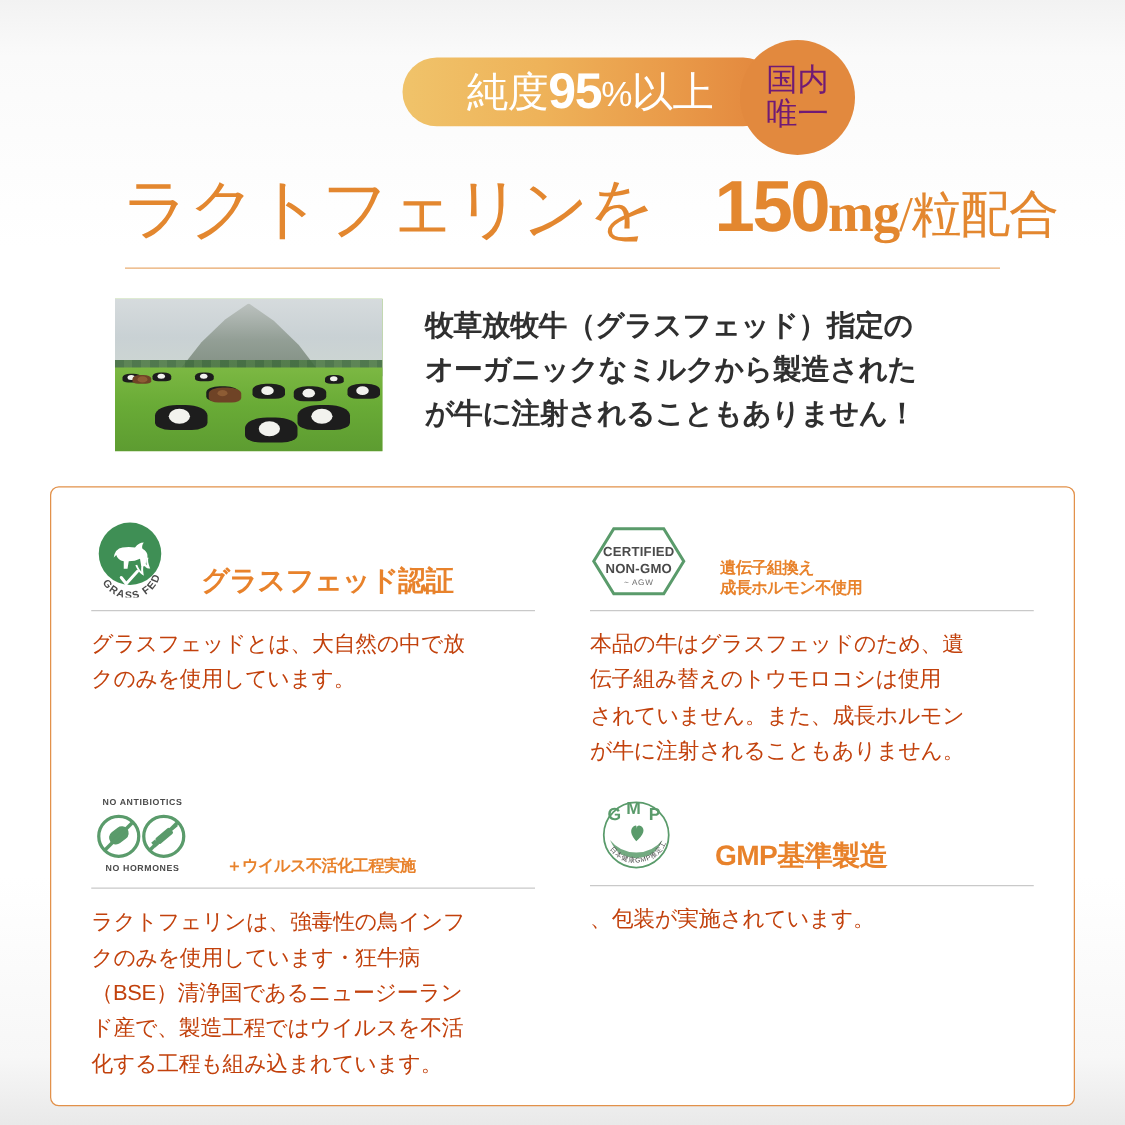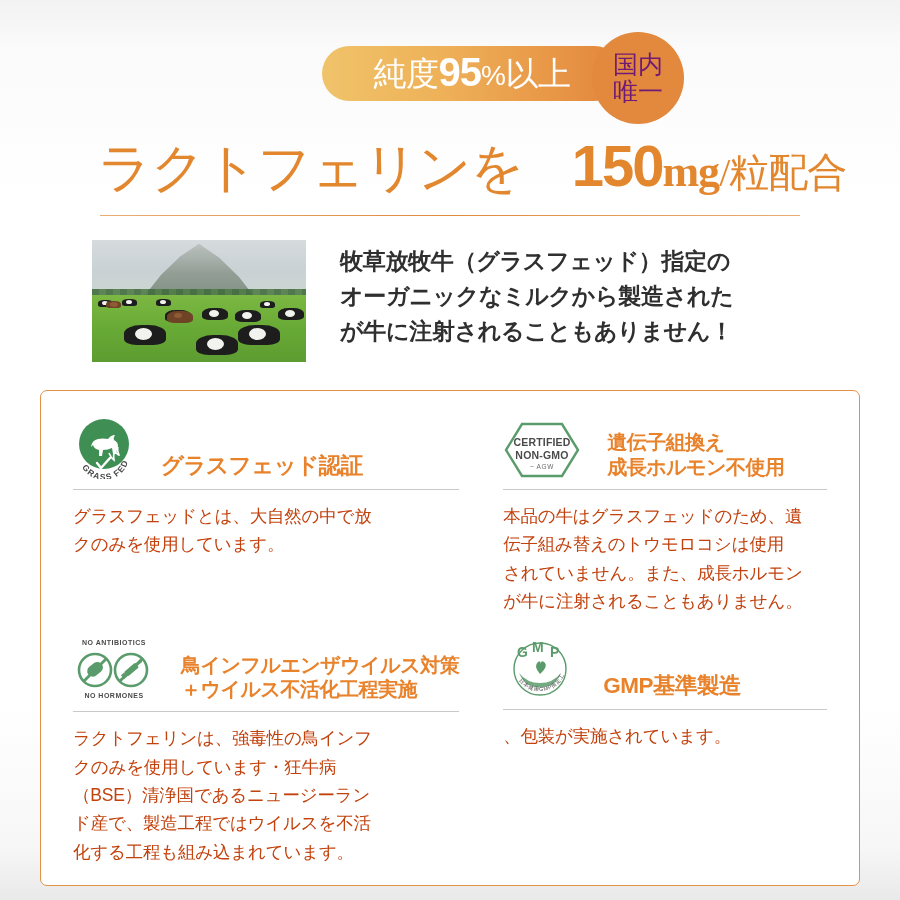--- a/index.html
+++ b/index.html
@@ -207,21 +207,21 @@
   .badge { flex:0 0 auto; }
 
   .feat-title {
     color:#e8822b;
     font-weight:700;
     font-size:22.5px;
     line-height:1.22;
     letter-spacing:-0.5px;
     white-space:nowrap;
   }
-  .feat-title.small { font-size:20px; }
+  .feat-title.small { font-size:13px; }
 
   .feat-divider {
     height:1px;
     background:#c9c9c9;
     margin:10px 0 12px 0;
   }
 
   .feat-body {
     font-size:17.5px;
     line-height:1.62;
@@ -355,21 +355,20 @@
             <g transform="rotate(-40 58 33)">
               <rect x="51" y="30" width="15" height="6" rx="1.6" fill="#5a9b6b"></rect>
               <rect x="66" y="32" width="6" height="2" fill="#5a9b6b"></rect>
               <rect x="47" y="30.5" width="4" height="5" fill="#5a9b6b"></rect>
             </g>
             <line x1="47" y1="44" x2="69" y2="22" stroke="#5a9b6b" stroke-width="2.8"></line>
             <text x="41" y="61" text-anchor="middle" font-size="7" font-weight="bold" fill="#4a4a4a" font-family="Liberation Sans, sans-serif" letter-spacing="0.5">NO HORMONES</text>
           </svg>
         </div>
         <div class="feat-title small">
-          <div>鳥インフルエンザウイルス対策</div>
           <div>＋ウイルス不活化工程実施</div>
         </div>
       </div>
       <div class="feat-divider"></div>
       <div class="feat-body">
         <div>ラクトフェリンは、強毒性の鳥インフ</div>
         <div>クのみを使用しています・狂牛病</div>
         <div>（BSE）清浄国であるニュージーラン</div>
         <div>ド産で、製造工程ではウイルスを不活</div>
         <div>化する工程も組み込まれています。</div>

